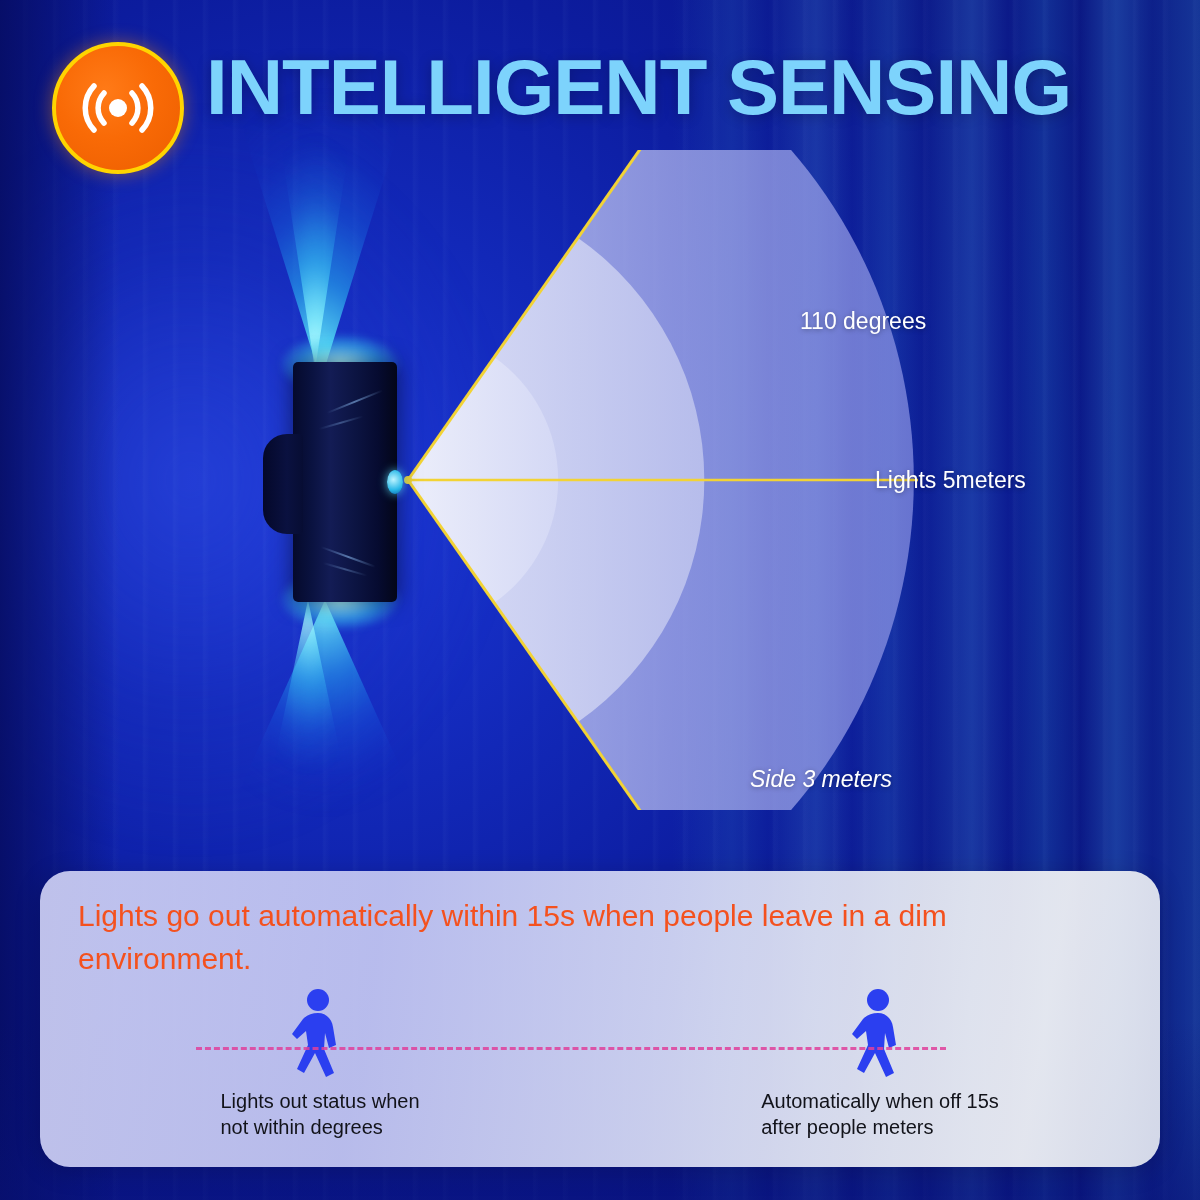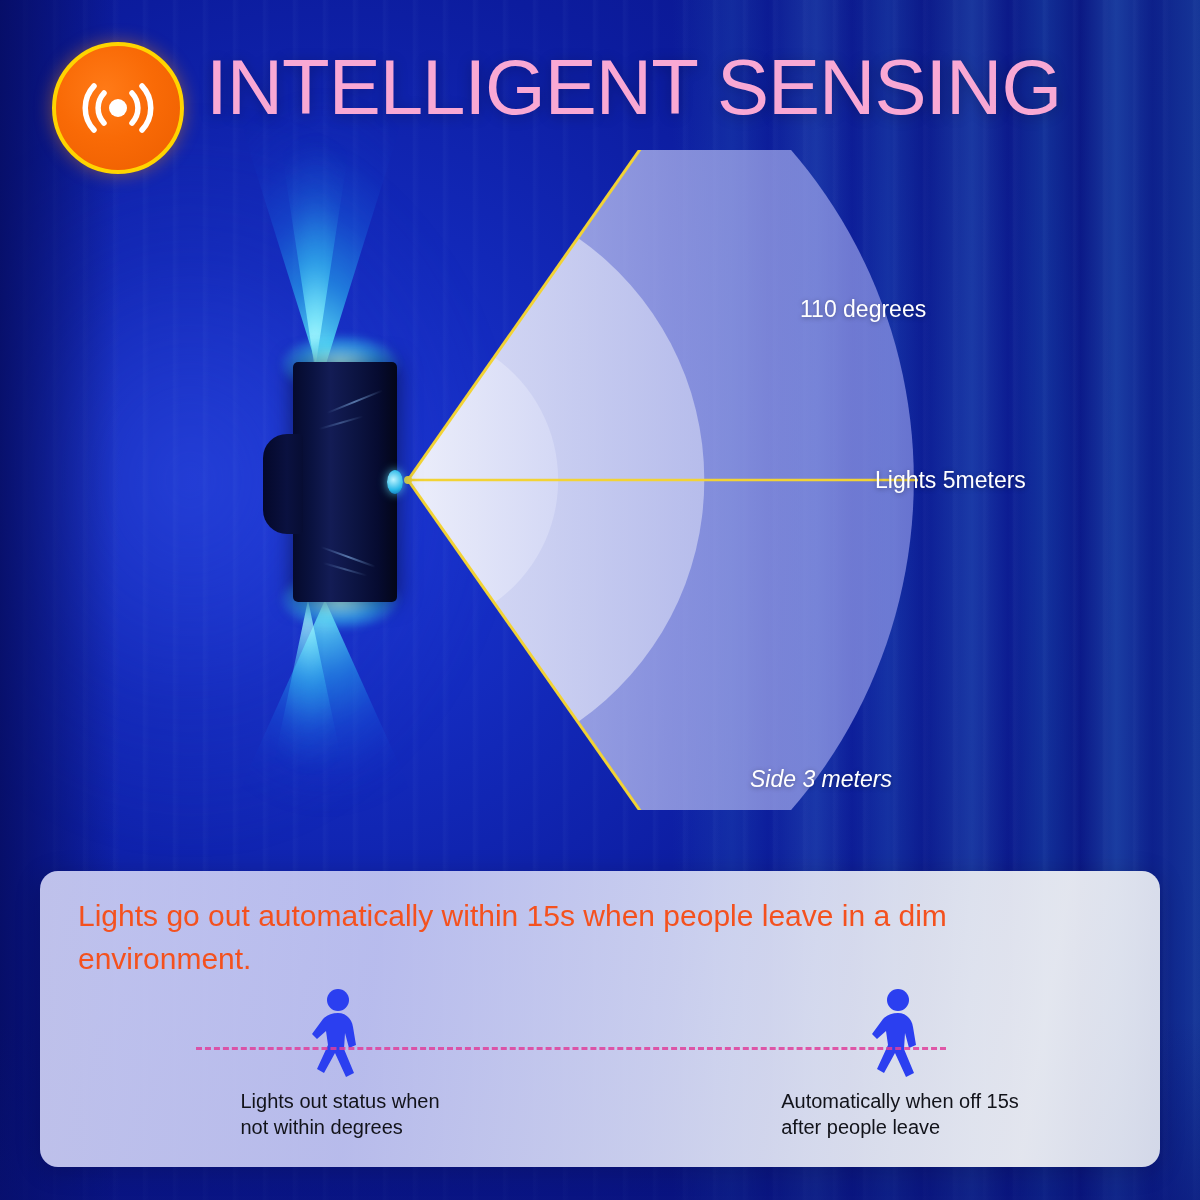--- a/index.html
+++ b/index.html
@@ -125,44 +125,44 @@
 
   
   .badge{position:absolute;left:52px;top:42px;width:124px;height:124px;border-radius:50%;
     background:radial-gradient(circle at 40% 36%, #ff7a17 0%, #f96a06 45%, #ec5e00 100%);
     border:4px solid #ffd400;
     box-shadow:0 0 18px rgba(255,140,0,.45);
     display:flex;align-items:center;justify-content:center;}
 
   
   .title{position:absolute;left:206px;top:48px;width:960px;
-    color:#f9a8d4;font-size:78px;font-weight:normal;letter-spacing:-1px;line-height:1;
+    color:#7dd3fc;font-size:78px;font-weight:bold;letter-spacing:-1px;line-height:1;
     text-shadow:0 2px 14px rgba(0,0,0,.25);white-space:nowrap;}
 
   
   .fan-label{position:absolute;color:#fff;font-size:23px;font-weight:500;white-space:nowrap;
     text-shadow:0 1px 5px rgba(0,0,0,.35);}
-  .lbl-deg{left:800px;top:296px;}
+  .lbl-deg{left:800px;top:308px;}
   .lbl-front{left:875px;top:467px;}
   .lbl-side{left:750px;top:766px;font-style:italic;}
 
   
-  .panel{position:absolute;left:40px;top:871px;width:1120px;height:296px;border-radius:18px;
+  .panel{position:absolute;left:40px;top:871px;width:1120px;height:296px;border-radius:30px;
     background:linear-gradient(100deg,
        rgba(206,208,244,0.92) 0%,
        rgba(198,201,243,0.92) 30%,
        rgba(216,220,245,0.92) 55%,
        rgba(230,233,242,0.94) 76%,
        rgba(238,240,244,0.95) 88%,
        rgba(226,230,240,0.93) 100%);
     box-shadow:0 4px 26px rgba(0,0,0,.18);
     overflow:hidden;}
   .panel-note{position:absolute;left:38px;top:24px;width:1040px;
     color:#f4511e;font-size:30px;font-weight:500;line-height:1.42;}
-  .cols{position:absolute;left:0;top:112px;width:100%;height:170px;display:flex;padding-left:20px;}
+  .cols{position:absolute;left:0;top:112px;width:100%;height:170px;display:flex;}
   .col{flex:1;position:relative;display:flex;flex-direction:column;align-items:center;}
   .col .iconbox{height:96px;display:flex;align-items:flex-end;justify-content:center;position:relative;}
   .col .cap{font-size:20px;color:#12131a;line-height:1.28;text-align:left;font-weight:400;margin-top:10px;}
   .dashline{position:absolute;left:196px;top:1047px;width:750px;height:0;
     border-top:3px dashed #e0409b;opacity:.85;}
   .walker{display:block;}
 </style>
 </head>
 <body>
 
@@ -256,21 +256,21 @@
 
       <div class="col">
         <div class="iconbox">
           <svg class="walker" width="64" height="92" viewBox="0 0 64 92">
             <circle cx="30" cy="13" r="11" fill="#2b3ff0"></circle>
             <path d="M30,26 C38,26 44,32 45,40 L48,58 L41,61 L37,46 L36,62 L46,86 L38,90 L27,66 L16,86 L9,82 L20,58 L18,44 L9,52 L4,47 L15,32 C19,28 24,26 30,26 Z" fill="#2b3ff0"></path>
           </svg>
         </div>
         <div class="cap">
           <div>Automatically when off 15s</div>
-          <div>after people leave</div>
+          <div>after people meters</div>
         </div>
       </div>
 
     </div>
   </div>
 
   <div class="dashline"></div>
 
 </div>
 

